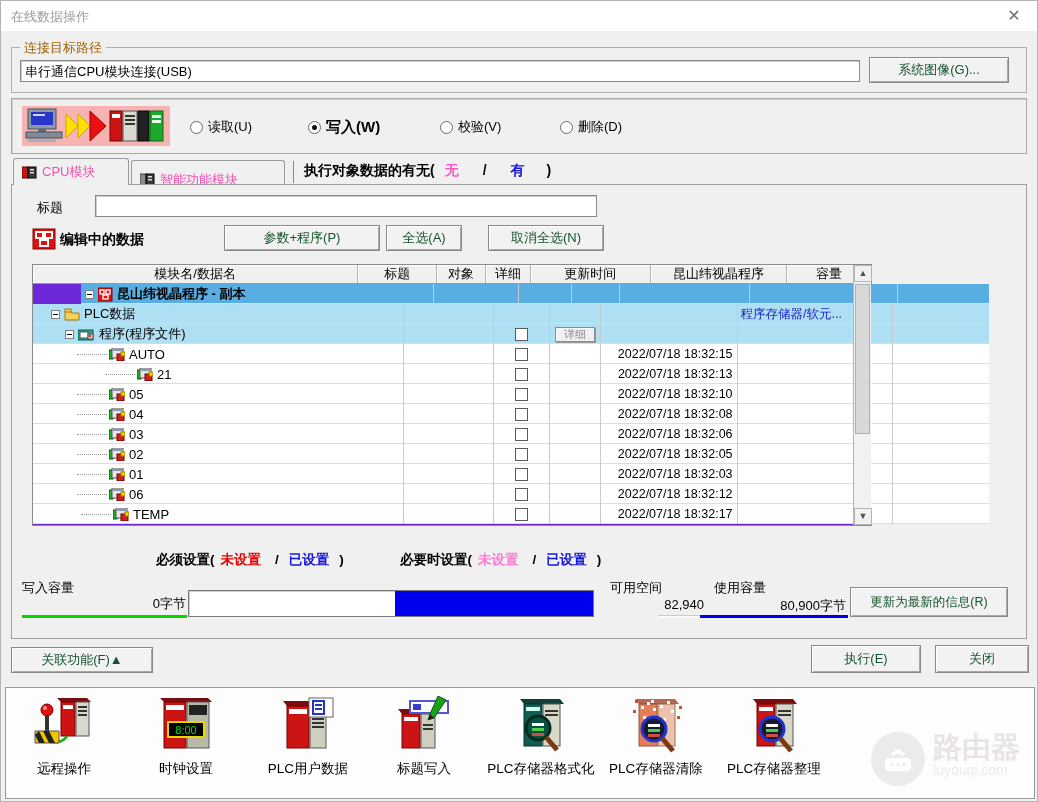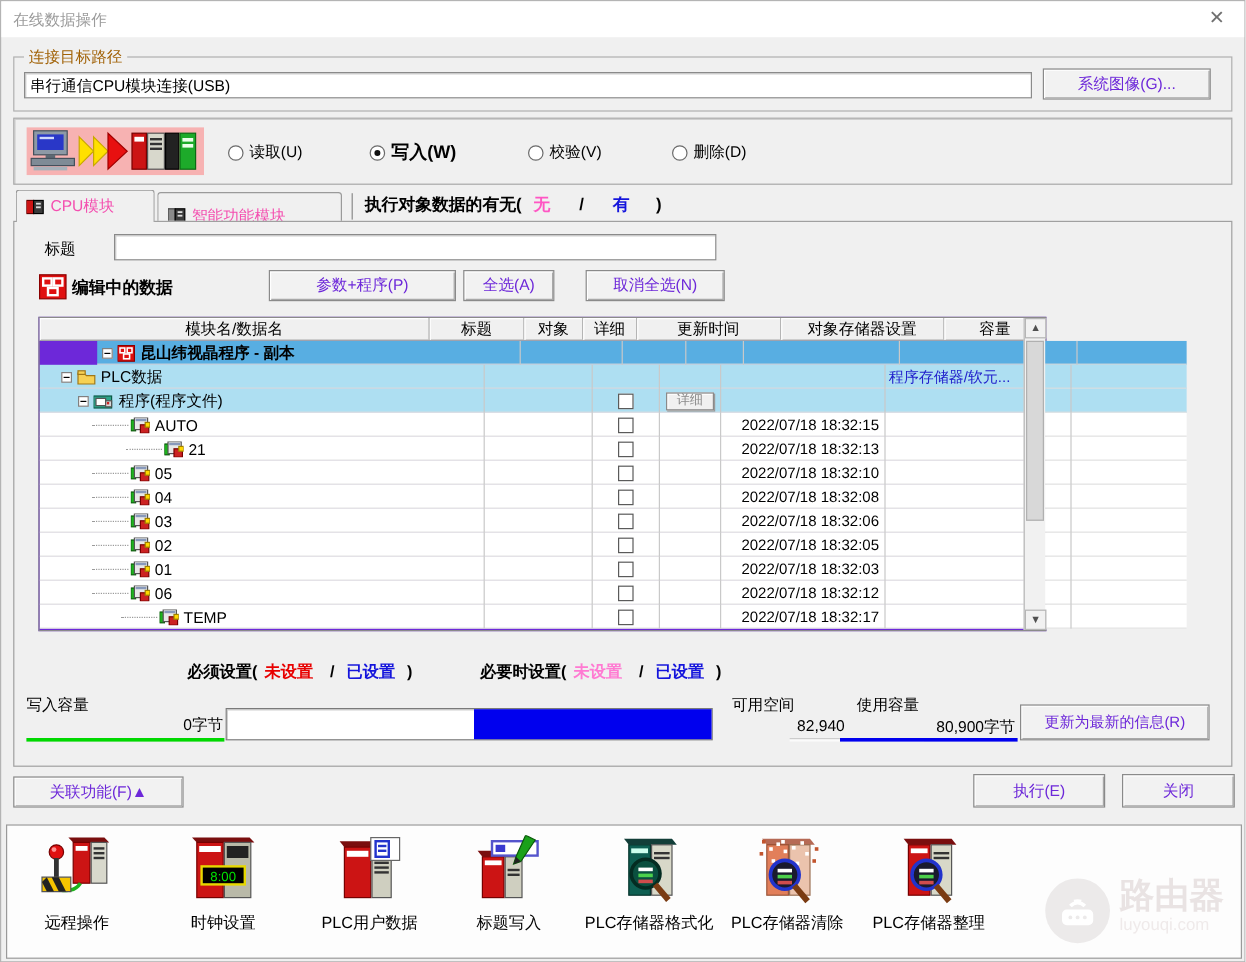--- a/index.html
+++ b/index.html
@@ -7,21 +7,21 @@
   #dialog{position:relative;width:1038px;height:802px;background:#f0f0f0;border:1px solid #b4b4b4;overflow:hidden;}
   
   #titlebar{position:absolute;left:0;top:0;width:100%;height:30px;background:#ffffff;}
   #titlebar .title{position:absolute;left:10px;top:7px;font-size:13px;color:#9b9b9b;}
   #titlebar .close{position:absolute;right:10px;top:4px;width:26px;height:22px;text-align:center;font-size:16px;color:#707070;line-height:22px;cursor:pointer;}
   
   .groupbox{position:absolute;border:1px solid #b0b0b0;}
   .grouplabel{position:absolute;top:-9px;left:8px;background:#f0f0f0;padding:0 4px;font-size:13px;color:#a16207;}
   #conn-group{left:10px;top:46px;width:1016px;height:46px;}
   #conn-input{position:absolute;left:8px;top:12px;width:840px;height:22px;background:#fff;border:1px solid #8a8a8a;box-shadow:inset 1px 1px 0 #d0d0d0;font-size:13px;padding:2px 4px;color:#000;}
-  .btn{background:#f2f2f2;border:1px solid #8a8a8a;box-shadow:inset 1px 1px 0 #ffffff, inset -1px -1px 0 #a8a8a8;font-size:13px;color:#6d28d9;text-align:center;cursor:pointer;}
+  .btn{background:#f2f2f2;border:1px solid #8a8a8a;box-shadow:inset 1px 1px 0 #ffffff, inset -1px -1px 0 #a8a8a8;font-size:13px;color:#14532d;text-align:center;cursor:pointer;}
   #sysimg-btn{position:absolute;left:868px;top:56px;width:140px;height:26px;line-height:24px;}
   
   #op-panel{left:10px;top:97px;width:1016px;height:56px;background:#f0f0f0;border:1px solid #a8a8a8;box-shadow:inset 1px 1px 0 #cfcfcf;}
   #transfer-icon{position:absolute;left:10px;top:7px;}
   .radio-item{position:absolute;top:18px;height:20px;display:flex;align-items:center;font-size:13px;color:#000;cursor:pointer;}
   .radio-circle{width:13px;height:13px;border-radius:50%;border:1px solid #6a6a6a;background:#fff;margin-right:5px;position:relative;}
   .radio-item.sel .radio-circle::after{content:"";position:absolute;left:3px;top:3px;width:5px;height:5px;border-radius:50%;background:#111;}
   .radio-item.sel span.lbl{font-weight:bold;font-size:15px;}
   
   .tab{position:absolute;height:27px;background:#f0f0f0;border:1px solid #9a9a9a;border-bottom:none;border-radius:3px 3px 0 0;display:flex;align-items:center;padding:0 8px;cursor:pointer;}
@@ -205,21 +205,21 @@
     <div id="selall-btn" class="btn">全选(A)</div>
     <div id="deselall-btn" class="btn">取消全选(N)</div>
 
     <div id="table">
       <div id="thead">
         <div class="th" style="width:372px">模块名/数据名</div>
         <div class="th" style="width:90px">标题</div>
         <div class="th" style="width:56px">对象</div>
         <div class="th" style="width:51px">详细</div>
         <div class="th" style="width:137px">更新时间</div>
-        <div class="th" style="width:156px">对象存储器设置</div>
+        <div class="th" style="width:156px">昆山纬视晶程序</div>
         <div class="th" style="width:96px;border-right:none">容量</div>
       </div>
       <div id="tbody">
           <div class="trow hl-selected">
             <div class="td c-name" style="padding-left: 4px;">
               <span class="expandbox"></span>
               <span class="rowicon">
                 <svg width="15" height="15" viewBox="0 0 15 15">
                   <rect x="0" y="1" width="14" height="13" fill="#e01010" stroke="#8a0000"></rect>
                   <rect x="2" y="3" width="4" height="4" fill="none" stroke="#fff" stroke-width="1.3"></rect>
@@ -456,21 +456,21 @@
             <div class="td c-title"></div>
             <div class="td c-target">
               <span class="checkbox"></span>
             </div>
             <div class="td c-detail"></div>
             <div class="td c-time">2022/07/18 18:32:12</div>
             <div class="td c-mem"></div>
             <div class="td c-cap"></div>
           </div>
           <div class="trow">
-            <div class="td c-name" style="padding-left: 68px;">
+            <div class="td c-name" style="padding-left: 48px;">
               <span class="dotline"></span>
               <span class="rowicon">
                 <svg width="16" height="13" viewBox="0 0 16 13">
                   <rect x="0" y="2" width="4" height="9" fill="#1db31d" stroke="#0a5a0a"></rect>
                   <rect x="3" y="0" width="11" height="10" fill="#e8e8e8" stroke="#555"></rect>
                   <rect x="4" y="1" width="9" height="2" fill="#8899bb"></rect>
                   <rect x="8" y="6" width="7" height="7" fill="#cc2222" stroke="#700"></rect>
                   <rect x="12" y="4" width="4" height="4" fill="#ffd800" stroke="#a08000"></rect>
                 </svg>
               </span>

